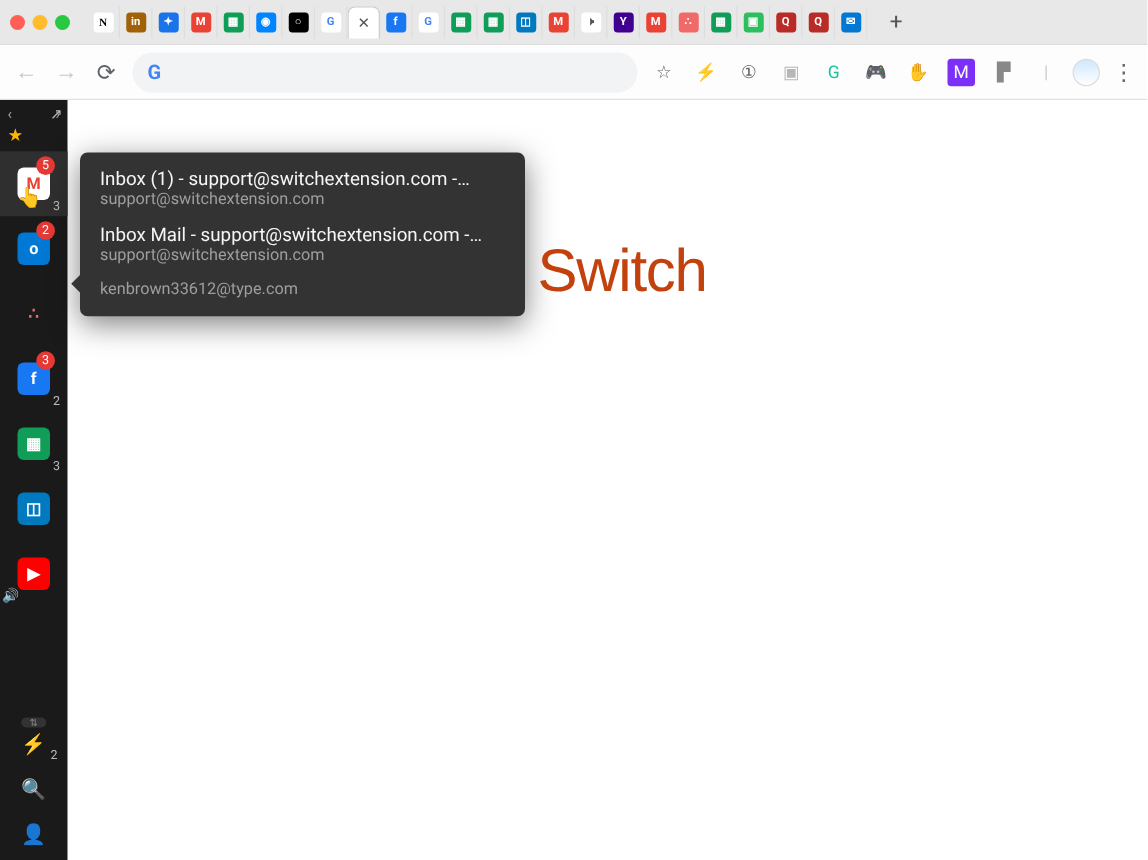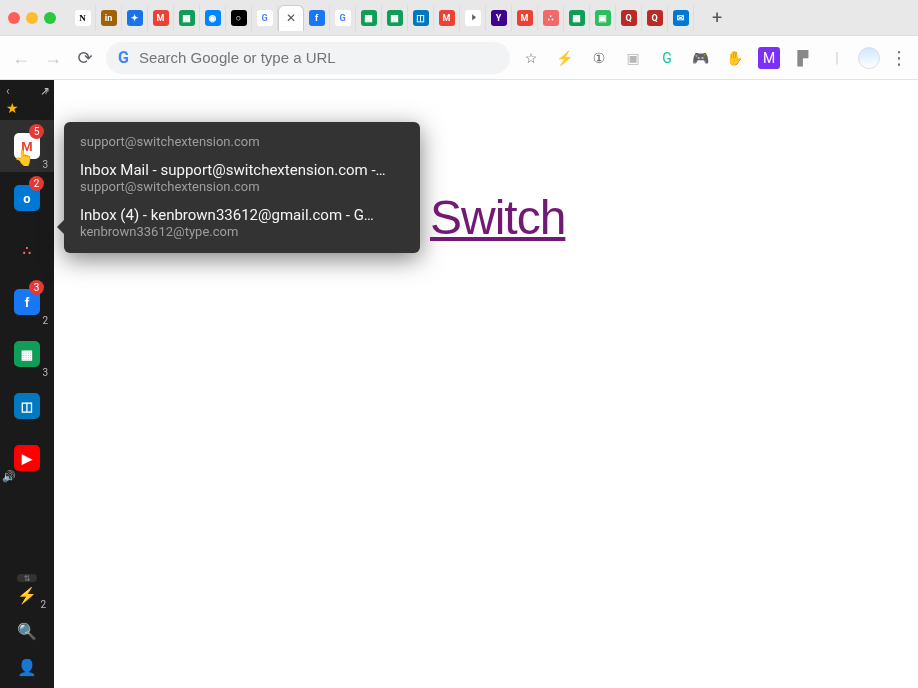--- a/index.html
+++ b/index.html
@@ -54,21 +54,21 @@
   
   .popover { position: absolute; left: 64px; top: 42px; width: 356px; background: #333; border-radius: 6px; color: #eee; padding: 12px 16px 14px; box-shadow: 0 6px 24px rgba(0,0,0,.5); }
   .popover .domain { font-size: 12px; color: #9e9e9e; margin-bottom: 12px; }
   .popover .entry { margin-bottom: 12px; cursor: pointer; }
   .popover .entry:last-child { margin-bottom: 0; }
   .popover .title { font-size: 15px; color: #f5f5f5; white-space: nowrap; overflow: hidden; text-overflow: ellipsis; }
   .popover .sub { font-size: 13px; color: #9e9e9e; }
   .pop-arrow { position: absolute; left: -7px; top: 98px; width: 0; height: 0; border-top: 7px solid transparent; border-bottom: 7px solid transparent; border-right: 7px solid #333; }
 
   
-  .logo { position: absolute; left: 430px; top: 110px; font-size: 48px; color: #701a75; font-family: -apple-system, "Avenir Next", sans-serif; letter-spacing: -1px; text-decoration: underline; }
+  .logo { position: absolute; left: 430px; top: 110px; font-size: 48px; color: #c2410c; font-family: -apple-system, "Avenir Next", sans-serif; letter-spacing: -1px; }
 
   
   .tic { width: 16px; height: 16px; border-radius: 3px; display: inline-flex; align-items: center; justify-content: center; font-size: 9px; color: #fff; font-weight: bold; }
 
   
   .sb-popout { position: absolute; top: 4px; right: 4px; font-size: 12px; color: #bbb; cursor: pointer; }
 </style>
 </head>
 <body>
 
@@ -154,21 +154,20 @@
     </div>
   <div class="newtab">+</div>
 </div>
 
 <div class="toolbar">
   <div class="navbtn disabled">←</div>
   <div class="navbtn disabled">→</div>
   <div class="navbtn">⟳</div>
   <div class="omnibox">
     <span style="font-weight:bold;color:#4285f4">G</span>
-    <input class="ginput" placeholder="Search Google or type a URL" style="">
   </div>
   <div class="ext-icons" id="ext-icons">
       <div class="ei" style="color: rgb(95, 99, 104);">☆</div>
       <div class="ei" style="color: rgb(0, 0, 0);">⚡</div>
       <div class="ei" style="color: rgb(95, 99, 104);">①</div>
       <div class="ei" style="color: rgb(183, 183, 183);">▣</div>
       <div class="ei" style="color: rgb(21, 195, 154);">G</div>
       <div class="ei" style="color: rgb(221, 102, 102);">🎮</div>
       <div class="ei" style="color: rgb(183, 183, 183);">✋</div>
       <div class="ei" style="color: rgb(255, 255, 255); background: rgb(123, 47, 247); border-radius: 3px;">M</div>
@@ -232,28 +231,28 @@
         <div class="bico">🔍</div>
         <div class="bico">👤</div>
       </div>
     <span class="cursor">👆</span>
   </div>
 
   <div class="popover">
     <div class="pop-arrow"></div>
     <div id="pop-entries">
         <div class="entry">
+          <div class="title">Inbox (1) - support@switchextension.com -…</div>
           <div class="sub">support@switchextension.com</div>
         </div>
         <div class="entry">
           <div class="title">Inbox Mail - support@switchextension.com -…</div>
           <div class="sub">support@switchextension.com</div>
         </div>
         <div class="entry">
-          <div class="title">Inbox (4) - kenbrown33612@gmail.com - G…</div>
           <div class="sub">kenbrown33612@type.com</div>
         </div>
       </div>
   </div>
 
   <div class="logo">Switch</div>
 
 </div>
 
 </body></html>

